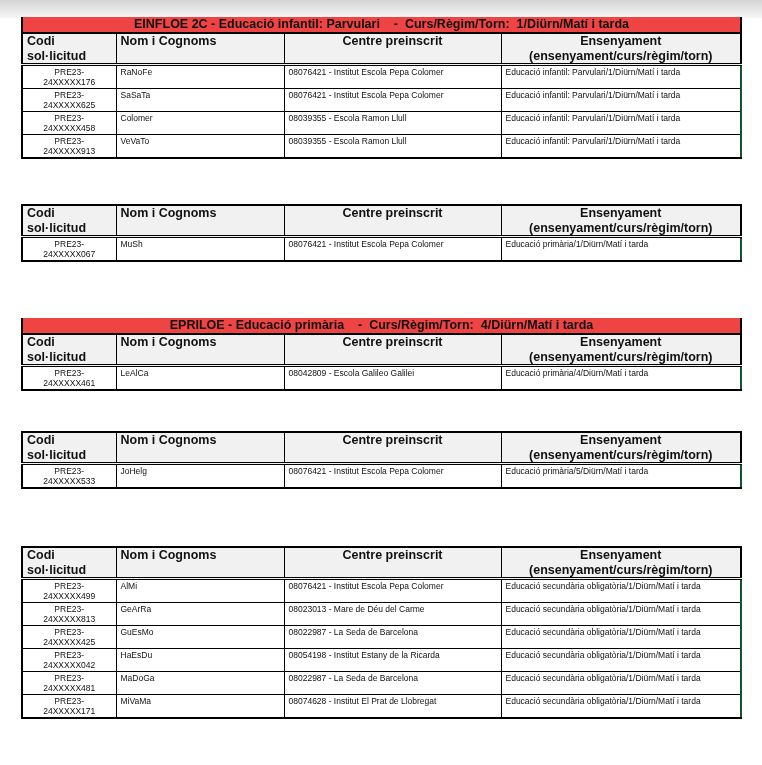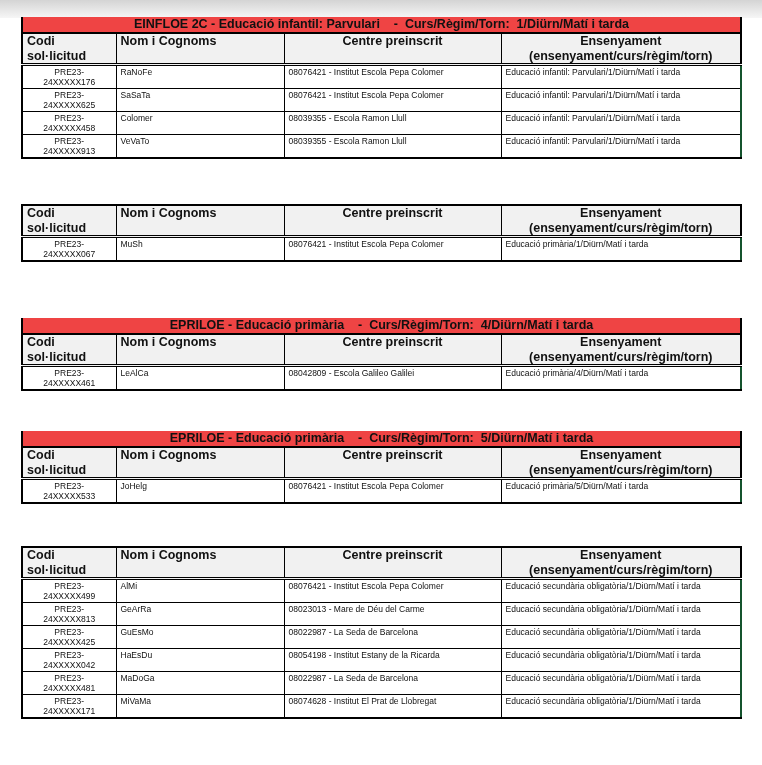--- a/index.html
+++ b/index.html
@@ -147,23 +147,20 @@
   </table>
 
   <table class="tbl" style="top: 431px;">
     <colgroup>
         <col class="c1">
         <col class="c2">
         <col class="c3">
         <col class="c4">
       </colgroup>
     <thead>
-      <tr class="title-row">
-        <th colspan="4" class="tb-title">EPRILOE - Educació primària    -  Curs/Règim/Torn:  5/Diürn/Matí i tarda</th>
-      </tr>
       <tr class="head-row">
         <th class="left"><span>Codi</span><br><span>sol·licitud</span></th>
         <th class="left">Nom i Cognoms</th>
         <th class="center">Centre preinscrit</th>
         <th class="center"><span>Ensenyament</span><br><span>(ensenyament/curs/règim/torn)</span></th>
       </tr>
     </thead>
     <tbody class="tb-body">
         <tr class="data-row">
           <td><span>PRE23-</span><br><span>24XXXXX533</span></td>

